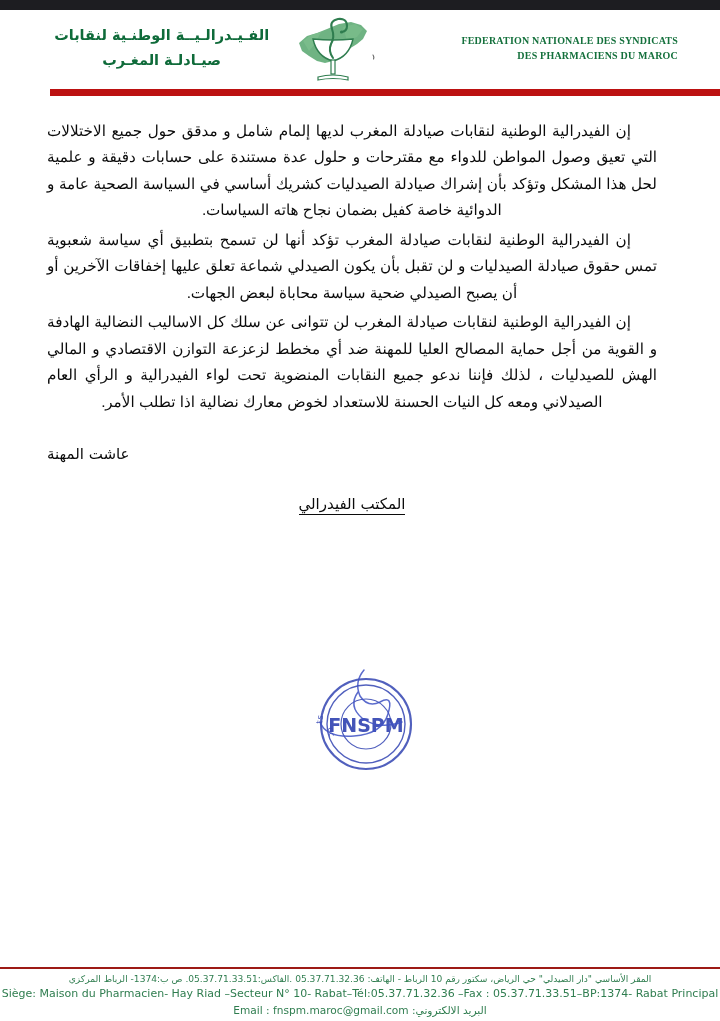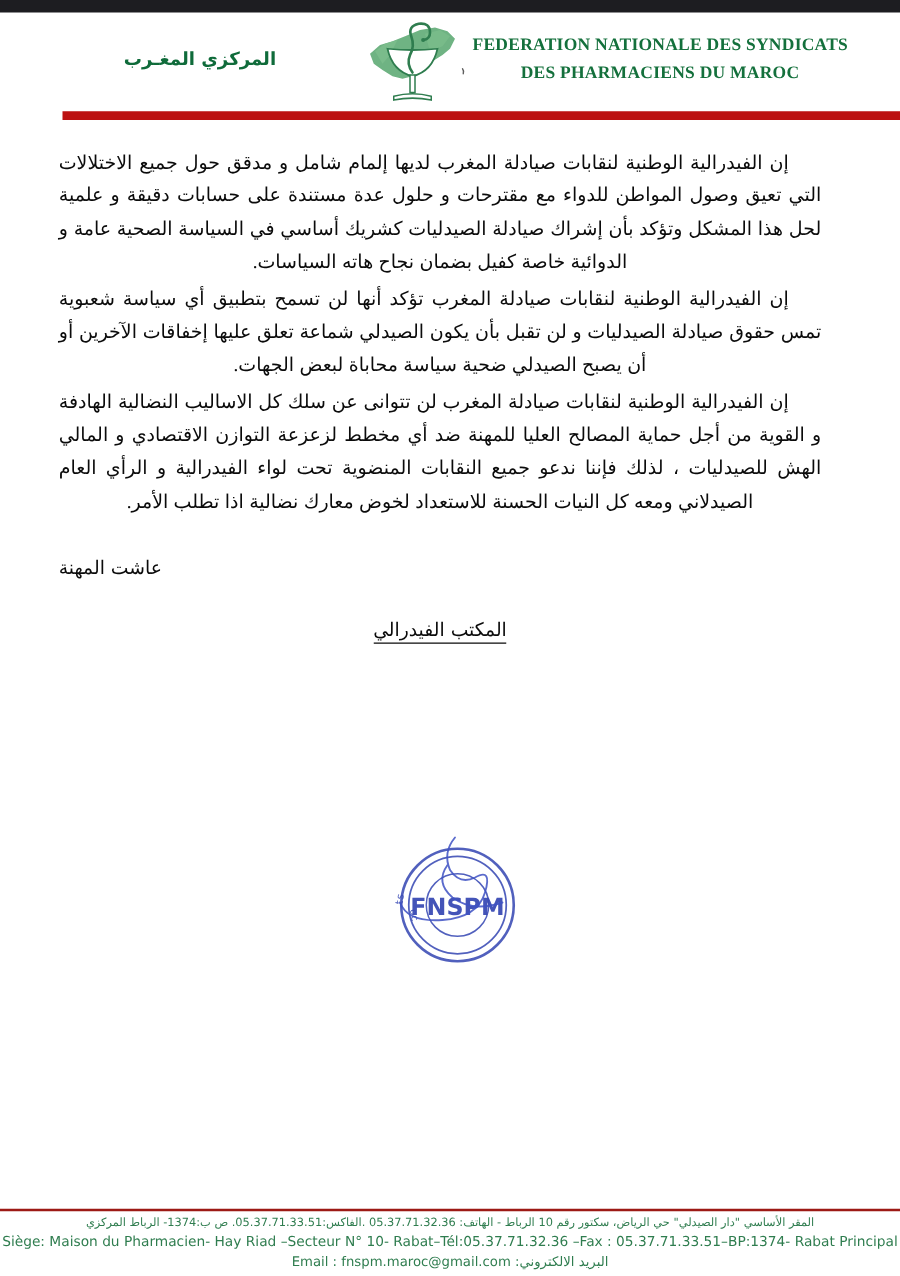--- a/index.html
+++ b/index.html
@@ -41,25 +41,25 @@
     height: 76px;
     display: flex;
     align-items: center;
     justify-content: space-between;
     padding: 0 42px 0 38px;
     box-sizing: border-box;
   }
 
   .header-fr {
     width: 300px;
-    text-align: center;
+    text-align: right;
     color: #14703c;
     font-family: "Liberation Serif", "DejaVu Serif", serif;
     font-weight: bold;
-    font-size: 14px;
+    font-size: 10px;
     line-height: 1.55;
     letter-spacing: 0.2px;
     direction: ltr;
   }
   .header-fr .l1, .header-fr .l2 { display: block; white-space: nowrap; }
 
   .header-logo {
     width: 96px;
     height: 76px;
     display: flex;
@@ -209,21 +209,22 @@
         <path d="M31 66 Q46 62 61 66 L61 69 Q46 66 31 69 Z" fill="#ffffff" stroke="#2f7d4f" stroke-width="1.2"></path>
 
         <path d="M46 47 Q41 40 44 33 Q48 26 45 18 Q42 10 51 8 Q60 7 60 15 Q60 20 55 21" fill="none" stroke="#2f7d4f" stroke-width="2.1" stroke-linecap="round"></path>
         <circle cx="54.5" cy="21" r="1.6" fill="#2f7d4f"></circle>
 
         <path d="M86 44 q1.5 2 0.6 4" fill="none" stroke="#5e5e5e" stroke-width="1.1" stroke-linecap="round"></path>
       </svg>
     </div>
 
     <div class="header-ar">
-      <span class="l2">المركزي المغـرب</span>
+      <span class="l1">الفـيـدرالـيــة الوطنـية لنقابات</span>
+      <span class="l2">صيـادلـة المغـرب</span>
     </div>
   </div>
 
   <div class="red-bar"></div>
 
   <div class="body-area">
     <p class="para">إن الفيدرالية الوطنية لنقابات صيادلة المغرب لديها إلمام شامل و مدقق حول جميع الاختلالات التي تعيق وصول المواطن للدواء مع مقترحات و حلول عدة مستندة على حسابات دقيقة و علمية لحل هذا المشكل وتؤكد بأن إشراك صيادلة الصيدليات كشريك أساسي في السياسة الصحية عامة و الدوائية خاصة كفيل بضمان نجاح هاته السياسات.</p>
     <p class="para">إن الفيدرالية الوطنية لنقابات صيادلة المغرب تؤكد أنها لن تسمح بتطبيق أي سياسة شعبوية تمس حقوق صيادلة الصيدليات و لن  تقبل بأن يكون الصيدلي شماعة تعلق عليها إخفاقات الآخرين أو أن يصبح الصيدلي  ضحية سياسة محاباة لبعض الجهات.</p>
     <p class="para">إن الفيدرالية الوطنية لنقابات صيادلة المغرب لن تتوانى عن سلك كل الاساليب النضالية الهادفة و القوية من أجل حماية المصالح العليا للمهنة ضد أي مخطط لزعزعة التوازن الاقتصادي و المالي الهش للصيدليات ، لذلك فإننا ندعو جميع النقابات المنضوية تحت لواء الفيدرالية و  الرأي العام الصيدلاني ومعه كل النيات الحسنة للاستعداد لخوض معارك نضالية اذا تطلب الأمر.</p>
 

